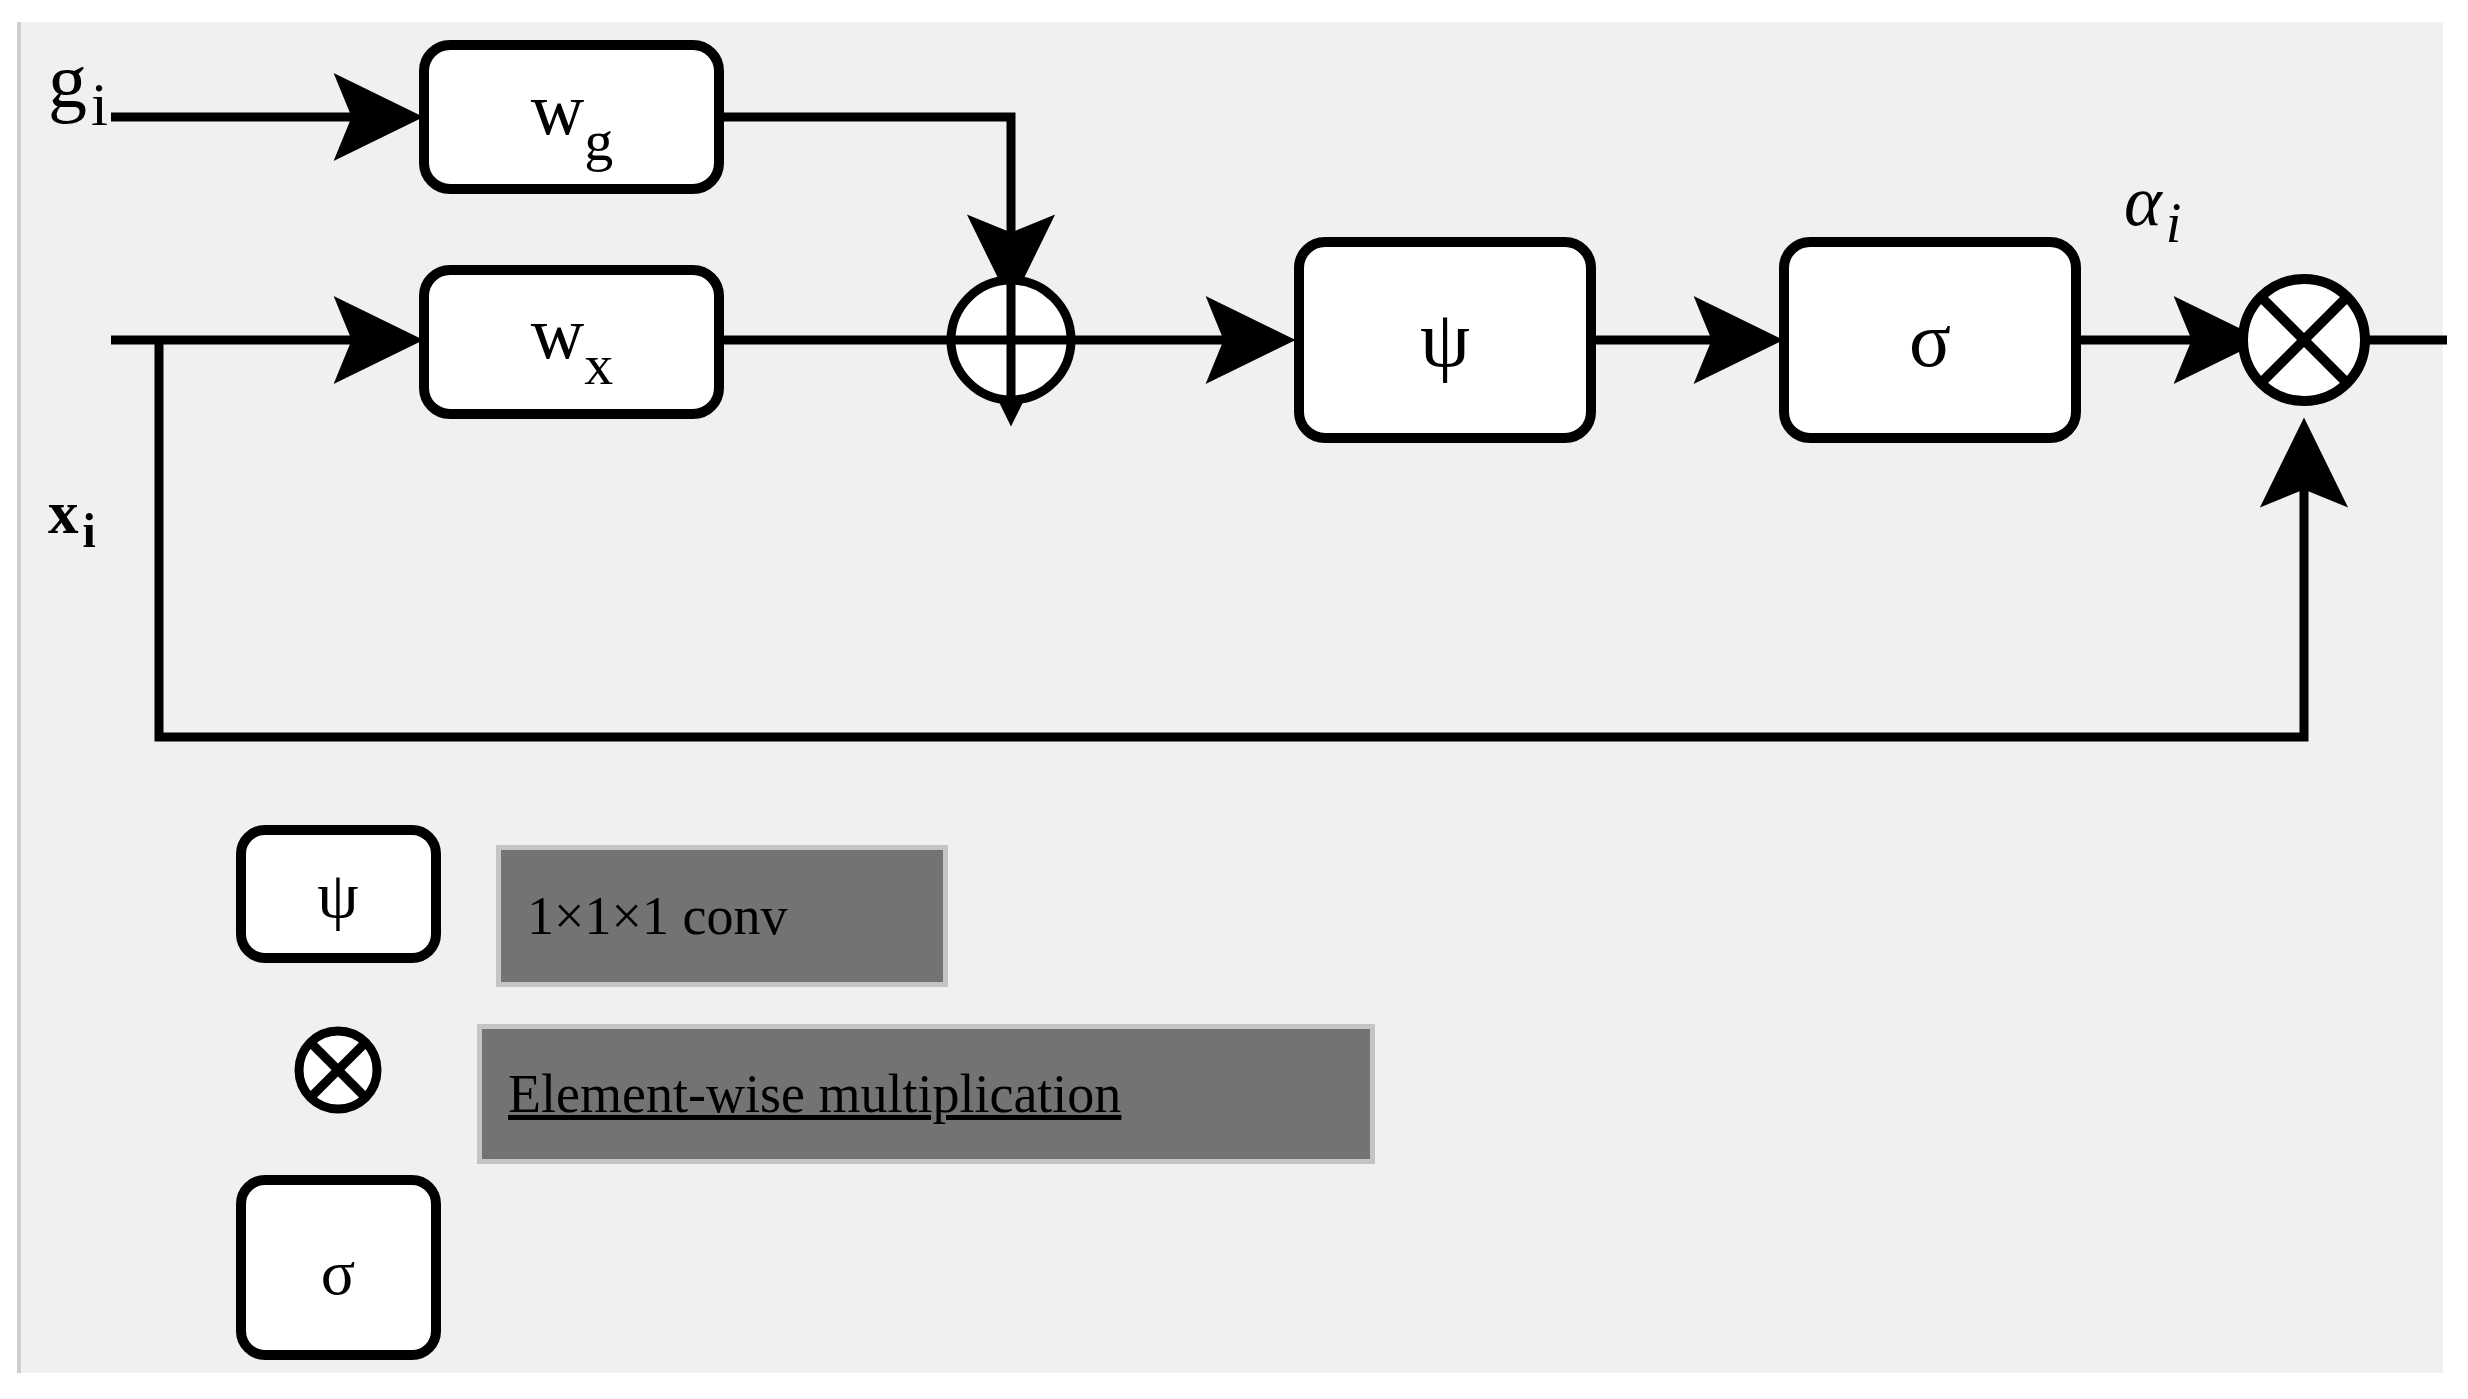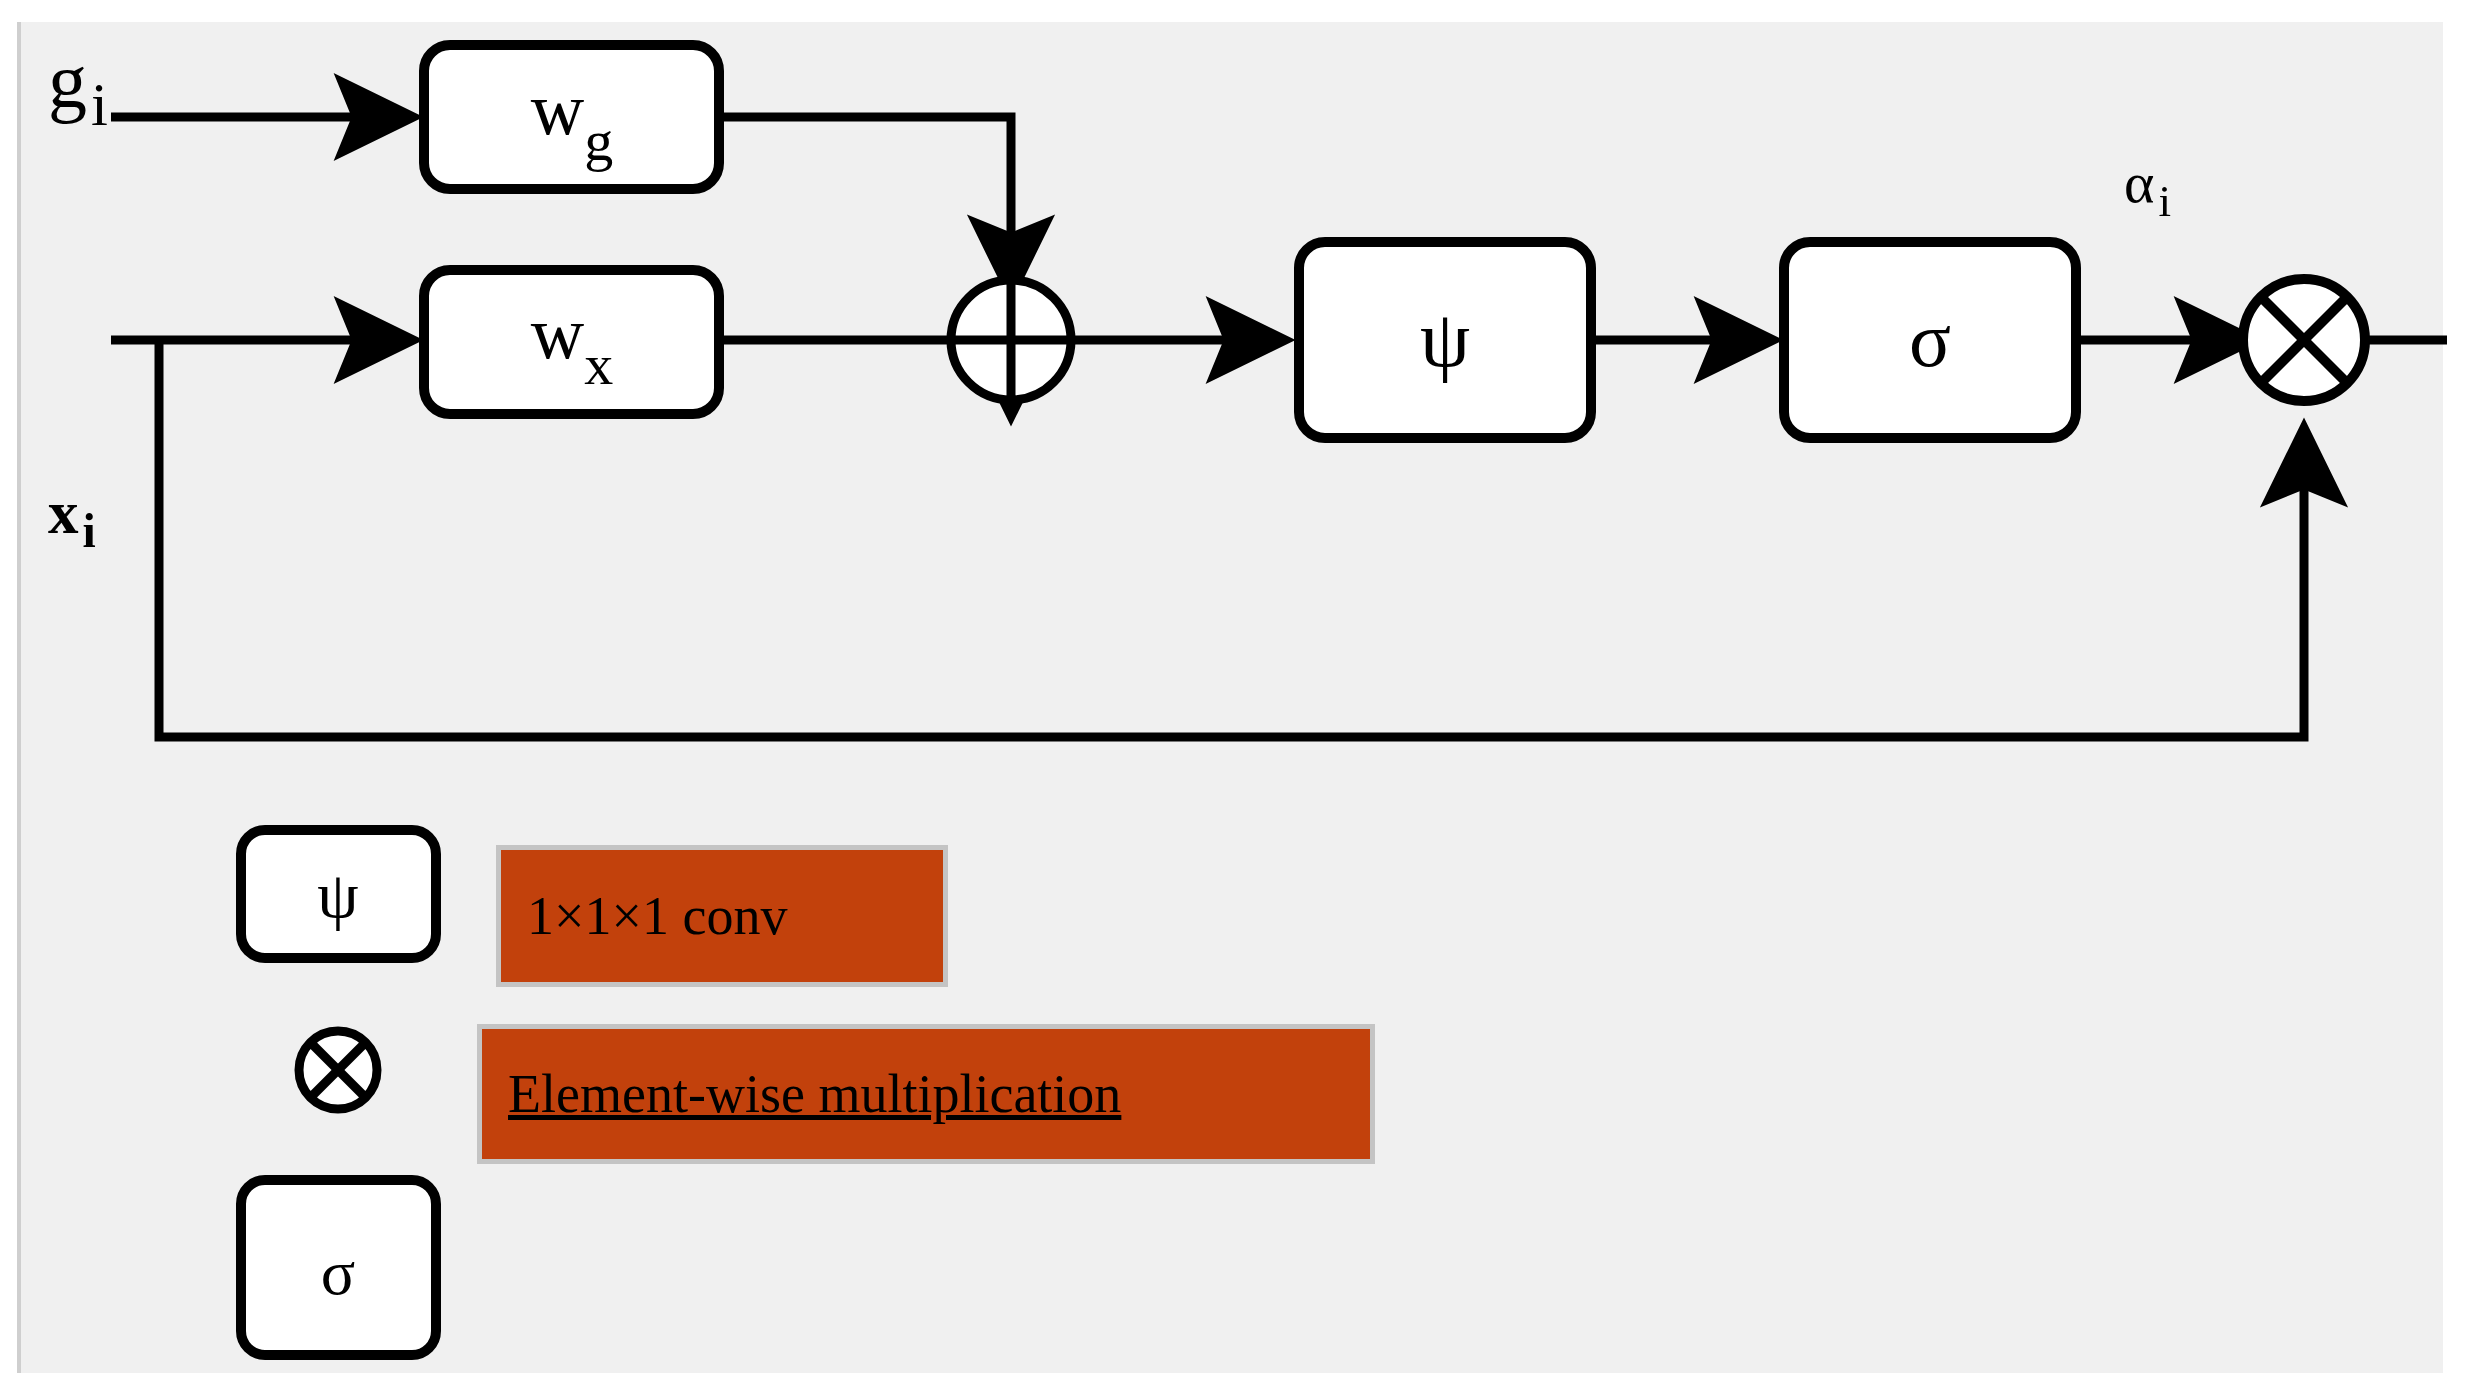--- a/index.html
+++ b/index.html
@@ -25,21 +25,21 @@
     border-left: 4px solid #cfcfcf;
     box-sizing: border-box;
   }
   #diagram-svg {
     position: absolute;
     left: 0;
     top: 0;
   }
   .legend-label-box {
     position: absolute;
-    background: #c2410c;
+    background: #737373;
     border: 5px solid #c4c4c4;
     box-sizing: border-box;
     display: flex;
     align-items: center;
     padding-left: 26px;
     color: #000000;
     font-size: 54px;
     font-family: "Liberation Serif", "DejaVu Serif", serif;
     white-space: nowrap;
   }
@@ -49,21 +49,21 @@
 
   .io-label {
     position: absolute;
     color: #000000;
     font-family: "Liberation Serif", "DejaVu Serif", serif;
     white-space: nowrap;
     margin-top: 8px;
   }
   #label-g { left: 48px;   top: 28px;  font-size: 78px; }
   #label-x { left: 48px;   top: 470px; font-size: 61px; font-weight: bold; }
-  #label-alpha { left: 2124px; top: 141px; font-size: 58px; }
+  #label-alpha { left: 2124px; top: 152px; font-size: 72px; font-style: italic; }
   .io-label sub {
     font-size: 0.78em;
     vertical-align: -0.30em;
     margin-left: 4px;
   }
 </style>
 </head>
 <body>
 
 <div id="root">

